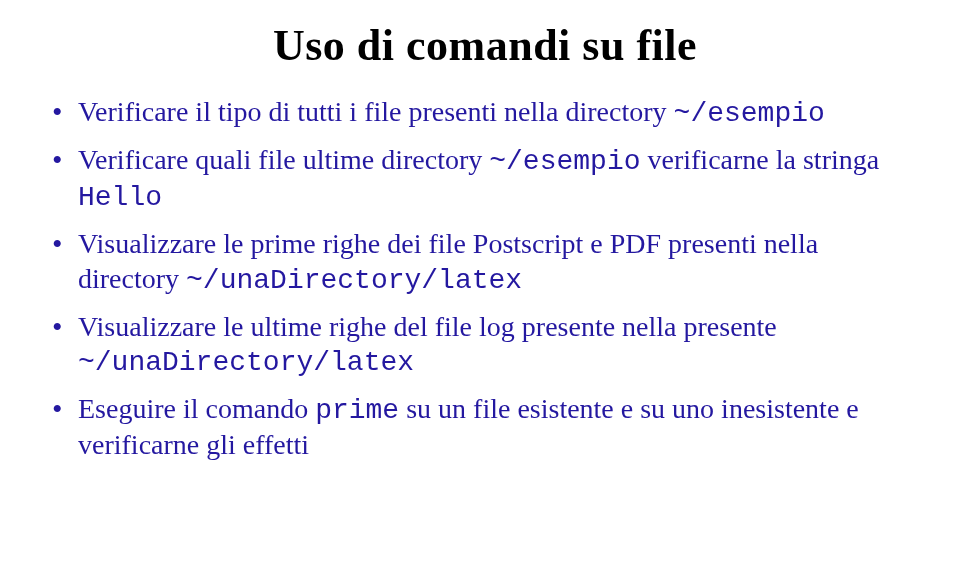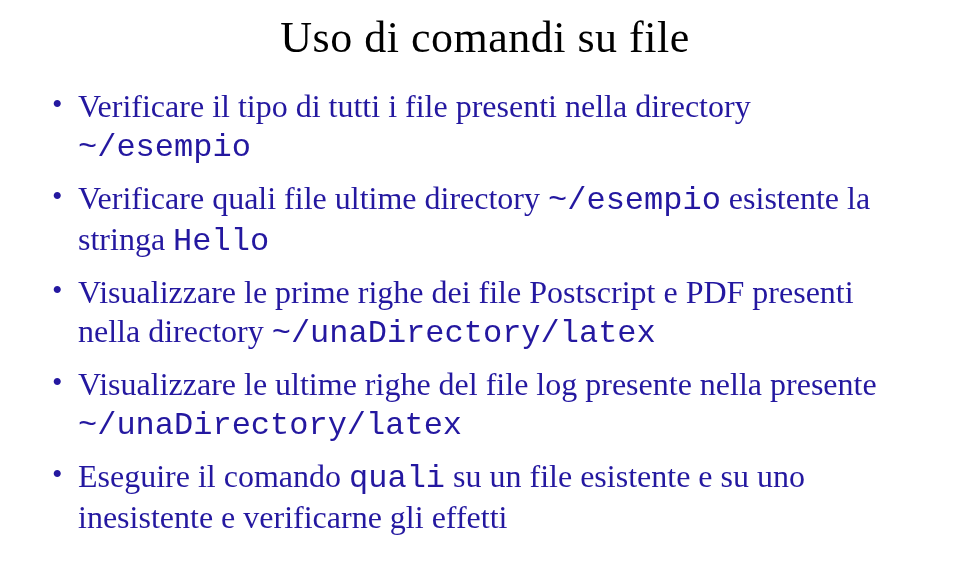--- a/index.html
+++ b/index.html
@@ -11,36 +11,36 @@
     font-family: "Times New Roman", Times, serif;
     color: #2418a0;
   }
   .slide {
     box-sizing: border-box;
     padding: 8px 40px 20px 50px;
     width: 960px;
     height: 576px;
   }
   h1.title {
-    font-weight: 400;
+    font-weight: 700;
     color: #000000;
     font-size: 44px;
-    margin: 4px 0 24px 0;
+    margin: 12px 0 24px 0;
     text-align: center;
     letter-spacing: 0.5px;
   }
   ul.bullets {
     list-style: none;
     margin: 0;
     padding: 0;
   }
   ul.bullets > li {
     position: relative;
     padding-left: 28px;
-    font-size: 32px;
+    font-size: 28px;
     line-height: 1.22;
     margin-bottom: 12px;
   }
   ul.bullets > li::before {
     content: "•";
     position: absolute;
     left: 2px;
     top: 0;
     color: #2418a0;
     font-size: 30px;
@@ -50,18 +50,18 @@
     font-family: "Courier New", Courier, monospace;
   }
 </style>
 </head>
 <body>
 
 <div class="slide">
   <h1 class="title">Uso di comandi su file</h1>
   <ul class="bullets">
       <li><span>Verificare il tipo di tutti i file presenti nella directory </span><span class="code">~/esempio</span></li>
-      <li><span>Verificare quali file ultime directory </span><span class="code">~/esempio</span><span> esistente la stringa </span><span class="code">Hello</span></li>
+      <li><span>Verificare quali file ultime directory </span><span class="code">~/esempio</span><span> verificarne la stringa </span><span class="code">Hello</span></li>
       <li><span>Visualizzare le prime righe dei file Postscript e PDF presenti nella directory </span><span class="code">~/unaDirectory/latex</span></li>
       <li><span>Visualizzare le ultime righe del file log presente nella presente </span><span class="code">~/unaDirectory/latex</span></li>
-      <li><span>Eseguire il comando </span><span class="code">quali</span><span> su un file esistente e su uno inesistente e verificarne gli effetti</span></li>
+      <li><span>Eseguire il comando </span><span class="code">prime</span><span> su un file esistente e su uno inesistente e verificarne gli effetti</span></li>
     </ul>
 </div>
 
 </body></html>

